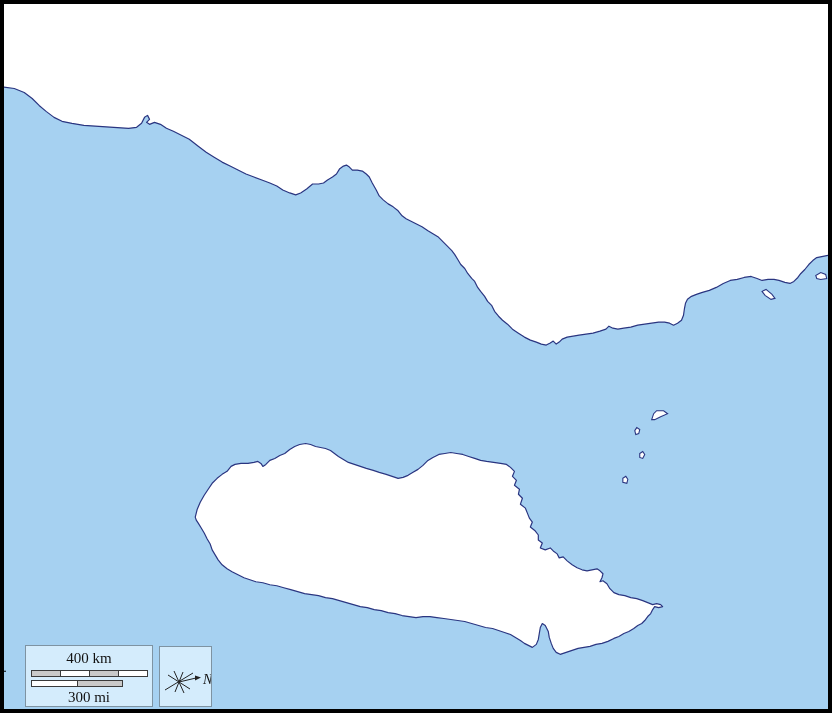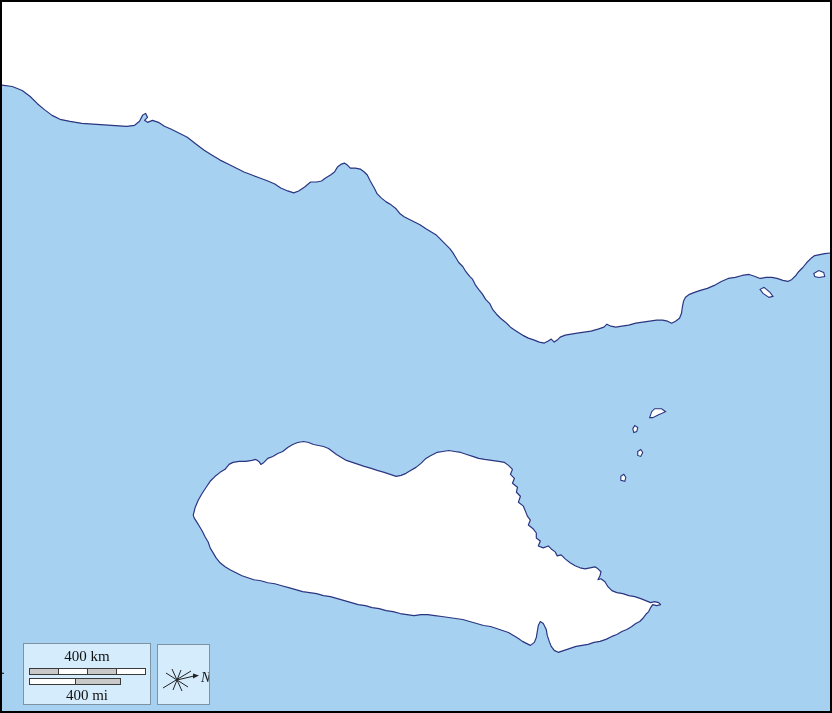--- a/index.html
+++ b/index.html
@@ -1,20 +1,20 @@
 <!DOCTYPE html>
 <html><head>
 <meta charset="utf-8">
 <style>
   html,body{margin:0;padding:0;background:#ffffff;}
   #map-root{
     position:relative;
     width:832px;height:713px;
     box-sizing:border-box;
-    border:2px solid #000000;
+    border:4px solid #000000;
     background:#a6d1f1;
     overflow:hidden;
     font-family:"Liberation Sans", sans-serif;
   }
   #map-root svg.basemap{position:absolute;left:0;top:0;display:block;}
 
   
   .legend-box{
     position:absolute;
     box-sizing:border-box;
@@ -96,21 +96,21 @@
     <div class="bar bar-km">
       <span class="seg g"></span>
         <span class="seg w"></span>
         <span class="seg g"></span>
         <span class="seg w"></span>
     </div>
     <div class="bar bar-mi">
       <span class="seg w"></span>
         <span class="seg g"></span>
     </div>
-    <div class="scale-label mi-label">400 mi</div>
+    <div class="scale-label mi-label">300 mi</div>
   </div>
 
   <div id="northbox" class="legend-box">
     <svg width="51" height="59" viewBox="0 0 51 59">
       <g stroke="#222222" stroke-width="1">
         <line x1="5" y1="43" x2="33" y2="26"></line>
         <line x1="8" y1="28" x2="30" y2="42"></line>
         <line x1="14" y1="24" x2="24" y2="46"></line>
         <line x1="23" y1="25" x2="15" y2="45"></line>
         <line x1="19" y1="35" x2="36" y2="31"></line>

